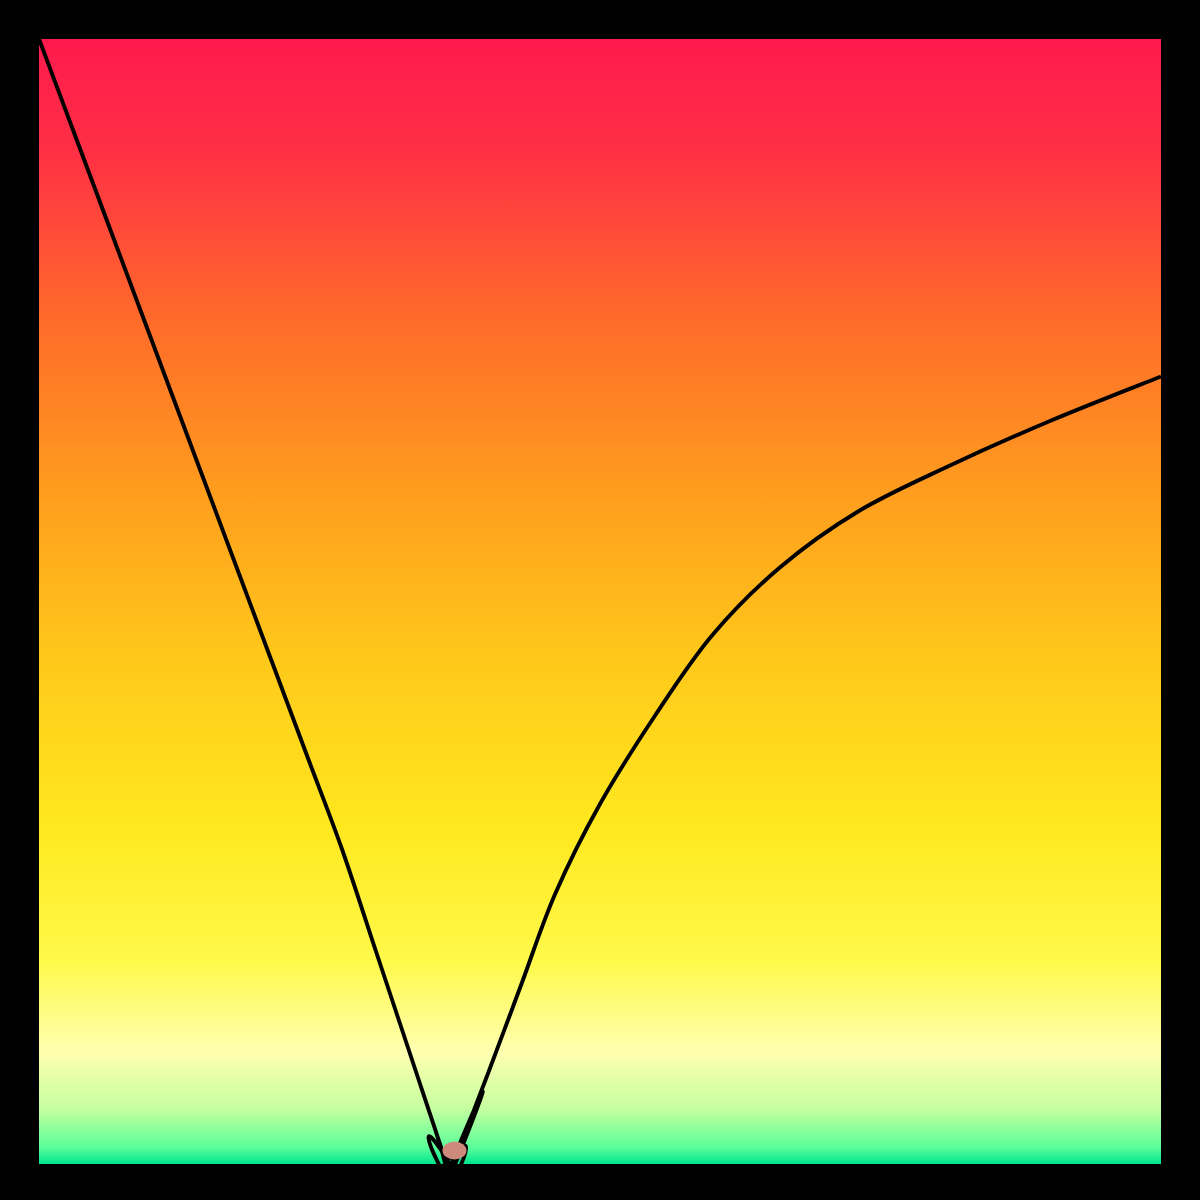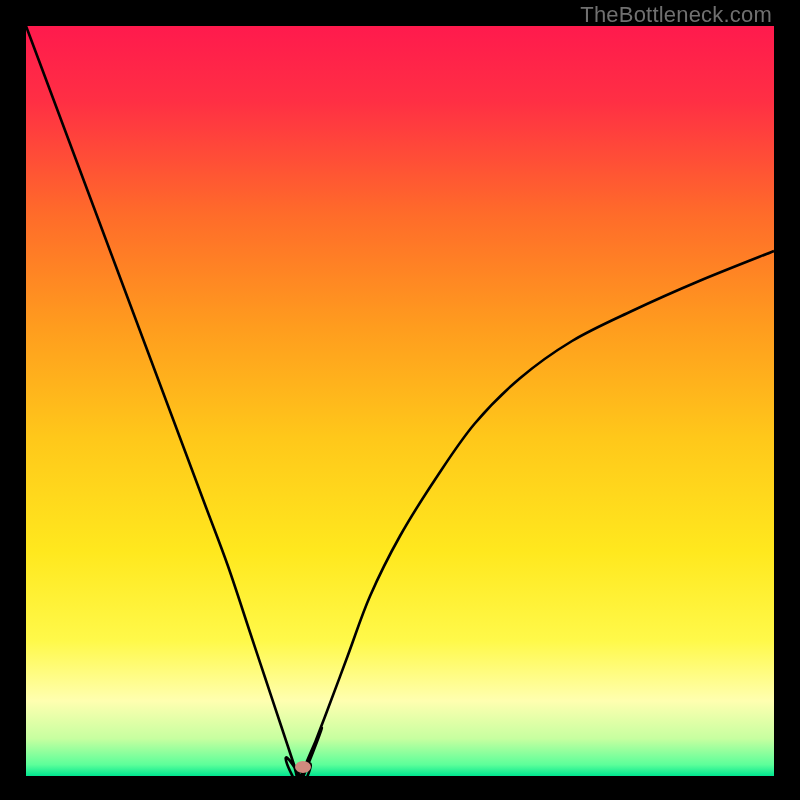--- a/index.html
+++ b/index.html
@@ -47,21 +47,20 @@
     height: 12px;
     border-radius: 50%;
     transform: translate(-50%, -50%);
     background: #cf8a7e;
   }
 </style>
 </head>
 <body>
 
 <div class="frame">
-  <div class="watermark">TheBottleneck.com</div>
   <div class="plot-area">
     <svg class="gradient-bg" width="748" height="750" viewBox="0 0 748 750" preserveAspectRatio="none">
       <defs>
         <linearGradient id="bg-grad" x1="0" y1="0" x2="0" y2="1">
             <stop offset="0%" stop-color="#ff1a4d"></stop>
             <stop offset="10%" stop-color="#ff2f44"></stop>
             <stop offset="25%" stop-color="#ff6b2a"></stop>
             <stop offset="40%" stop-color="#ff9c1e"></stop>
             <stop offset="55.00000000000001%" stop-color="#ffc81a"></stop>
             <stop offset="70%" stop-color="#ffe81e"></stop>

